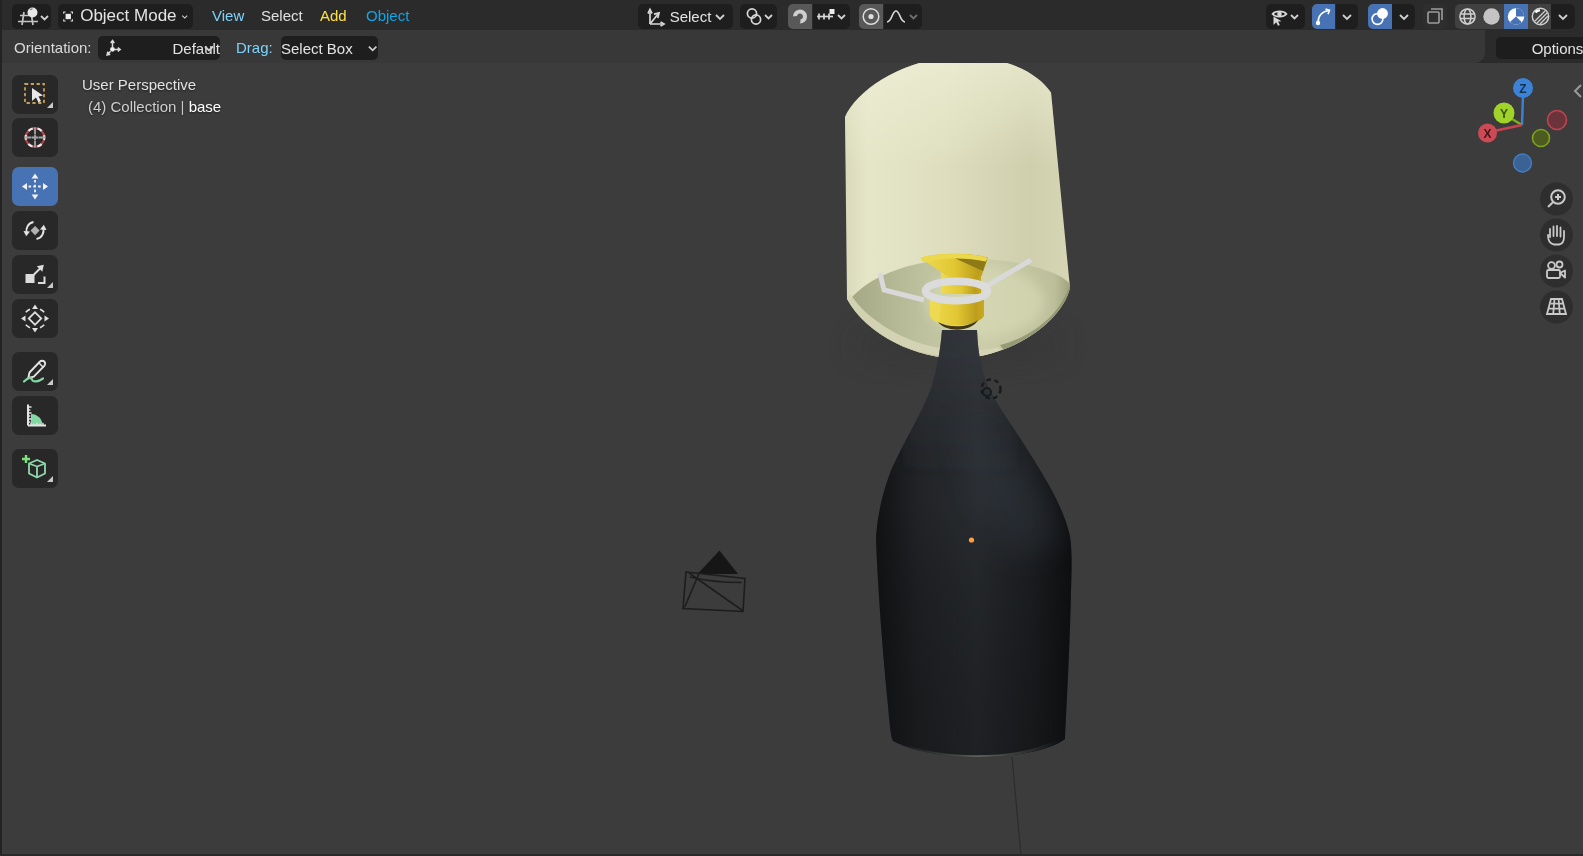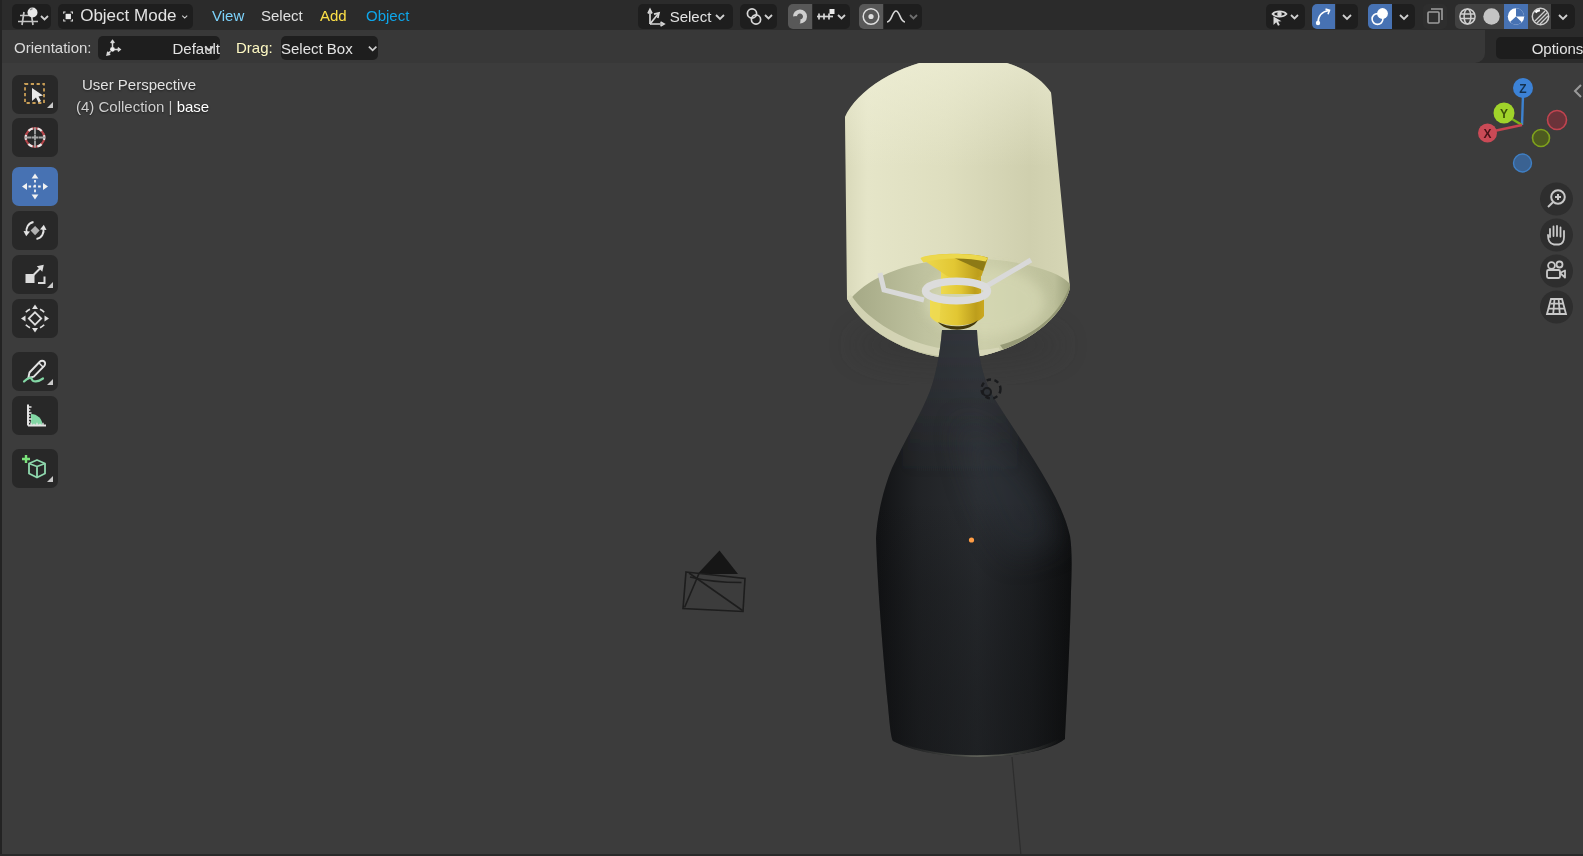--- a/index.html
+++ b/index.html
@@ -368,21 +368,21 @@
           <path d="M13.8,13.5 L18.3,13.5 M16.8,11.6 L19.2,13.5 L16.8,15.4"></path>
           <path d="M9.6,15.3 L6.5,18.4 M6.8,15.7 L6.1,18.9 L9.3,18.2"></path>
         </g>
         <circle cx="11.5" cy="13.3" r="2.4" fill="#efefef"></circle>
       </svg>
       <span style="font-size:15px;color:#e3e3e3;margin-left:12px;">Default</span>
       <svg width="12" height="24" viewBox="0 0 12 24" style="position:absolute;right:5px">
           <path d="M2,10.5 L6,14.5 L10,10.5" stroke="#d0d0d0" stroke-width="1.8" fill="none"></path>
         </svg>
     </div>
-    <div class="txt" style="left:236px;top:9px;font-size:15px;color:#fef9c3;">Drag:</div>
+    <div class="txt" style="left:236px;top:9px;font-size:15px;color:#7dd3fc;">Drag:</div>
     <div class="btn" style="left:281px;top:6px;width:97px;height:24px;">
       <span style="font-size:15px;color:#e3e3e3;margin-right:14px;">Select Box</span>
       <svg width="12" height="24" viewBox="0 0 12 24">
           <path d="M2,10.5 L6,14.5 L10,10.5" stroke="#d0d0d0" stroke-width="1.8" fill="none"></path>
         </svg>
     </div>
     <div class="btn" style="left:1496px;top:7px;width:79px;height:22px;background:#1d1d1d;padding-left:30px;">
       <span style="font-size:15px;color:#e3e3e3;margin-right:4px;">Options</span>
       <svg width="12" height="22" viewBox="0 0 12 22">
           <path d="M2,9.5 L6,13.5 L10,9.5" stroke="#d0d0d0" stroke-width="1.8" fill="none"></path>
@@ -497,14 +497,14 @@
         </g>
         <path d="M14,6 L14,14 M10,10 L18,10" stroke="#7be37b" stroke-width="2.4"></path>
         <path d="M41,33 L41,27 L35,33 Z" fill="#c9c9c9"></path>
       </svg>
     </div>
   </div>
 
   <div class="abs" style="left:0;top:0;width:2px;height:856px;background:#232323;"></div>
   <div class="abs" style="left:0;top:854px;width:1583px;height:2px;background:#2a2a2a;"></div>
   <div class="txt" style="left:82px;top:76px;font-size:15px;color:#e2e2e2;text-shadow:0 1px 2px rgba(0,0,0,.5);">User Perspective</div>
-  <div class="txt" style="left:76px;top:98px;font-size:15px;color:#cfcfcf;text-shadow:0 1px 2px rgba(0,0,0,.5);text-align:right;">(4) Collection <span style="color:#c8c8c8">|</span> <span style="color:#ffffff">base</span></div>
+  <div class="txt" style="left:88px;top:98px;font-size:15px;color:#cfcfcf;text-shadow:0 1px 2px rgba(0,0,0,.5);text-align:right;">(4) Collection <span style="color:#c8c8c8">|</span> <span style="color:#ffffff">base</span></div>
 </div>
 
 </body></html>

